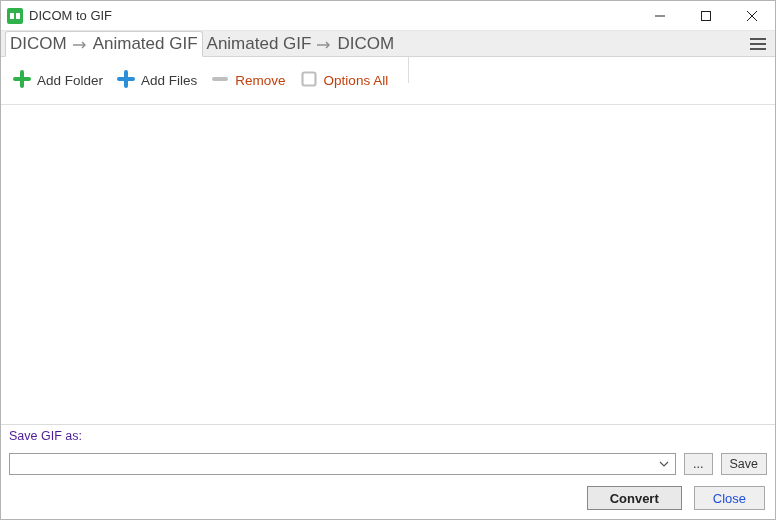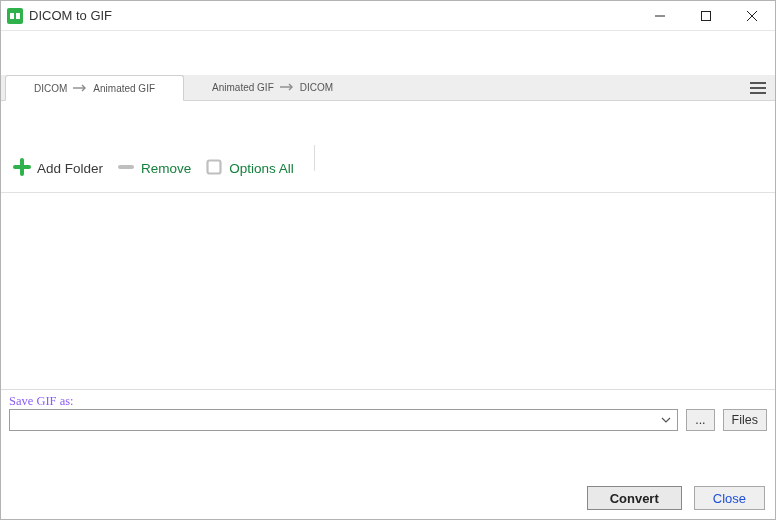--- a/index.html
+++ b/index.html
@@ -10,21 +10,20 @@
     color: #3a3a3a;
     background: #ffffff;
   }
   .window {
     width: 776px;
     height: 520px;
     border: 1px solid #b3b3b3;
     display: flex;
     flex-direction: column;
     background: #ffffff;
-    gap: 44px;
   }
   
   .titlebar {
     height: 30px;
     display: flex;
     align-items: center;
     padding: 0 0 0 6px;
     background: #ffffff;
     border-bottom: 1px solid #e6e6e6;
   }
@@ -45,23 +44,23 @@
   .tabrow {
     height: 26px;
     background: #eeeeee;
     border-bottom: 1px solid #d5d5d5;
     display: flex;
     align-items: stretch;
     padding-left: 4px;
   }
   .tab {
     display: flex; align-items: center;
-    padding: 0 28px;
+    padding: 0 4px;
     color: #555;
-    font-size: 10px;
+    font-size: 17px;
     gap: 6px;
   }
   .tab.active {
     background: #ffffff;
     border: 1px solid #d0d0d0;
     border-bottom: 1px solid #ffffff;
     margin-bottom: -1px;
     border-top-left-radius: 3px;
     border-top-right-radius: 3px;
   }
@@ -80,39 +79,39 @@
     padding: 0 12px;
     gap: 14px;
     border-bottom: 1px solid #e1e1e1;
     background: #ffffff;
   }
   .tool-btn {
     display: flex; align-items: center; gap: 6px;
     color: #3a3a3a;
     font-size: 13.5px;
   }
-  .tool-btn.disabled { color: #15803d; }
+  .tool-btn.disabled { color: #c2410c; }
   .tool-btn.disabled svg { color: #bfbfbf; }
   .tool-btn svg { flex: 0 0 auto; }
   .tool-sep {
     width: 1px; height: 26px; background: #dcdcdc; margin: 0 6px;
   }
 
   
   .content-area {
     flex: 1 1 auto;
     background: #ffffff;
   }
 
   
   .save-row {
     padding: 4px 8px 8px 8px;
     border-top: 1px solid #dcdcdc;
   }
-  .save-label { color: #8b5cf6; font-size: 12.5px; margin-bottom: 0; display:block;font-family:Liberation Serif, serif;}
+  .save-label { color: #4c1d95; font-size: 12.5px; margin-bottom: 10px; display:block;}
   .save-controls {
     display: flex; align-items: center; gap: 8px;
   }
   .combo {
     flex: 1 1 auto;
     height: 22px;
     border: 1px solid #9c9c9c;
     background: #ffffff;
     display: flex;
     align-items: center;
@@ -232,20 +231,29 @@
 
   <div class="toolbar">
     <div class="tool-btn">
       <span>
         <svg width="18" height="18" viewBox="0 0 18 18">
             <line x1="9" y1="2" x2="9" y2="16" stroke="#2fb24b" stroke-width="4" stroke-linecap="round"></line>
             <line x1="2" y1="9" x2="16" y2="9" stroke="#2fb24b" stroke-width="4" stroke-linecap="round"></line>
           </svg>
       </span>
       <span>Add Folder</span>
+    </div>
+    <div class="tool-btn">
+      <span>
+        <svg width="18" height="18" viewBox="0 0 18 18">
+            <line x1="9" y1="2" x2="9" y2="16" stroke="#2b8ed8" stroke-width="4" stroke-linecap="round"></line>
+            <line x1="2" y1="9" x2="16" y2="9" stroke="#2b8ed8" stroke-width="4" stroke-linecap="round"></line>
+          </svg>
+      </span>
+      <span>Add Files</span>
     </div>
     <div class="tool-btn disabled">
       <span>
         <svg width="18" height="18" viewBox="0 0 18 18">
             <line x1="3" y1="9" x2="15" y2="9" stroke="#bfbfbf" stroke-width="4" stroke-linecap="round"></line>
           </svg>
       </span>
       <span>Remove</span>
     </div>
     <div class="tool-btn disabled">
@@ -269,21 +277,21 @@
         <span class="combo-drop">
           <svg width="10" height="6" viewBox="0 0 10 6">
               <polyline points="1,1 5,5 9,1" fill="none" stroke="#555" stroke-width="1.2"></polyline>
             </svg>
         </span>
       </div>
       <div class="sq-btn">
         <span>...</span>
       </div>
       <div class="sq-btn">
-        <span>Files</span>
+        <span>Save</span>
       </div>
     </div>
   </div>
 
   <div class="bottom-row">
     <button class="convert-btn">
       <span>Convert</span>
     </button>
     <button class="close-btn">
       <span>Close</span>

